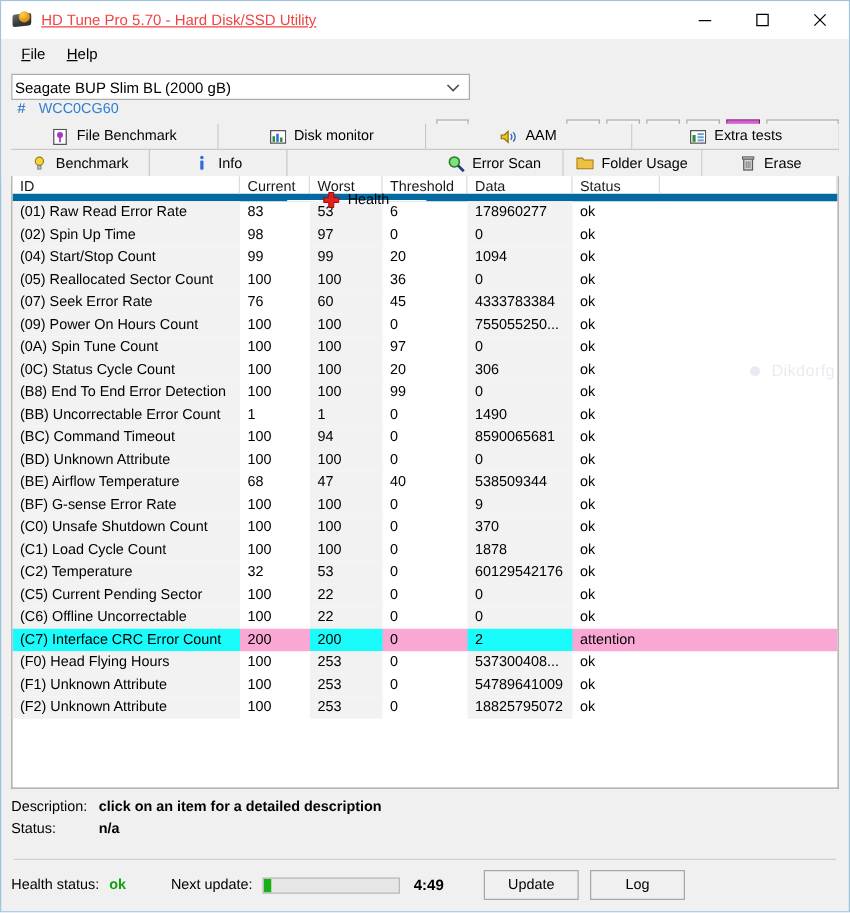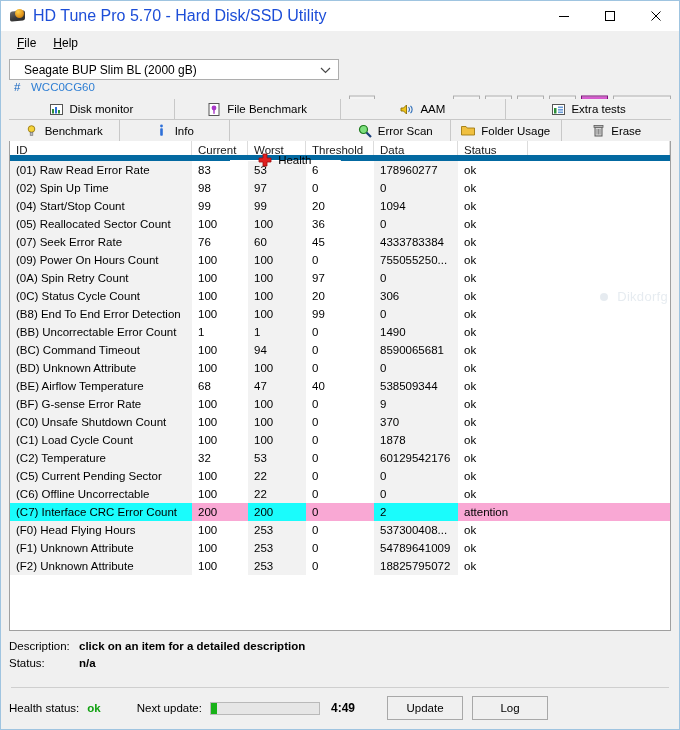--- a/index.html
+++ b/index.html
@@ -53,23 +53,24 @@
     transform: skewY(-6deg);
   }
   .title-icon .plate {
     position: absolute;
     left: 5px; top: 1px;
     width: 9px; height: 9px;
     border-radius: 50%;
     background: radial-gradient(circle at 35% 30%, #ffd24a 0%, #e0931a 60%, #a86a00 100%);
   }
   .title-text {
-    font-size: 16px;
-    color: #1d4ed8;
+    font-size: 12px;
+    color: #ef4444;
     white-space: nowrap;
+    text-decoration: underline;
   }
   .winctrls {
     position: absolute;
     right: 0; top: 0;
     height: 30px;
     display: flex;
   }
   .winbtn {
     width: 46px; height: 30px;
     display: flex; align-items: center; justify-content: center;
@@ -98,27 +99,27 @@
   
   .toolbar {
     height: 44px;
     background: #f0f0f0;
     flex: none;
     position: relative;
   }
   .drive-select {
     position: absolute;
     left: 8px; top: 4px;
-    width: 330px; height: 21px;
+    width: 367px; height: 21px;
     background: #ffffff;
     border: 1px solid #adadad;
     box-sizing: border-box;
     display: flex;
     align-items: center;
-    padding-left: 14px;
+    padding-left: 2px;
     font-size: 12px;
   }
   .drive-select .arrow {
     position: absolute;
     right: 7px; top: 50%;
     transform: translateY(-50%);
   }
   .serial-row {
     position: absolute;
     left: 8px; top: 26px;
@@ -482,37 +483,37 @@
       </div>
     </div>
   </div>
 
   <div class="tabs-wrap">
 
     <div class="tabrow top">
       <div class="tab">
         <span class="ticon">
           <svg width="13" height="13" viewBox="0 0 13 13">
+              <rect x="1" y="0.5" width="10" height="12" fill="#ffffff" stroke="#555" stroke-width="1"></rect>
+              <circle cx="6" cy="5" r="2.4" fill="#a838c8"></circle>
+              <rect x="5.3" y="6.8" width="1.4" height="4" fill="#a838c8"></rect>
+            </svg>
+        </span>
+        <span>File Benchmark</span>
+      </div>
+      <div class="tab">
+        <span class="ticon">
+          <svg width="13" height="13" viewBox="0 0 13 13">
               <rect x="0.5" y="1.5" width="12" height="10" fill="#fff" stroke="#555" stroke-width="1"></rect>
               <rect x="2" y="6" width="2" height="4.5" fill="#2d8f3a"></rect>
               <rect x="5" y="4" width="2" height="6.5" fill="#2d6fd8"></rect>
               <rect x="8" y="7" width="2" height="3.5" fill="#2d8f3a"></rect>
             </svg>
         </span>
         <span>Disk monitor</span>
-      </div>
-      <div class="tab">
-        <span class="ticon">
-          <svg width="13" height="13" viewBox="0 0 13 13">
-              <rect x="1" y="0.5" width="10" height="12" fill="#ffffff" stroke="#555" stroke-width="1"></rect>
-              <circle cx="6" cy="5" r="2.4" fill="#a838c8"></circle>
-              <rect x="5.3" y="6.8" width="1.4" height="4" fill="#a838c8"></rect>
-            </svg>
-        </span>
-        <span>File Benchmark</span>
       </div>
       <div class="tab">
         <span class="ticon">
           <svg width="14" height="13" viewBox="0 0 14 13">
               <polygon points="1,5 3.5,5 6.5,2 6.5,11 3.5,8 1,8" fill="#f0c419" stroke="#8a6d00" stroke-width="0.9"></polygon>
               <path d="M8.5,4.2 A3.2,3.2 0 0 1 8.5,8.8" fill="none" stroke="#2b6cb8" stroke-width="1.1"></path>
               <path d="M10.5,2.8 A5,5 0 0 1 10.5,10.2" fill="none" stroke="#2b6cb8" stroke-width="1.1"></path>
             </svg>
         </span>
         <span>AAM</span>
@@ -651,21 +652,21 @@
         <div class="lp-row">
           <div class="rc col-id tint">(09) Power On Hours Count</div>
           <div class="rc col-cur">100</div>
           <div class="rc col-worst tint">100</div>
           <div class="rc col-thr">0</div>
           <div class="rc col-data tint">755055250...</div>
           <div class="rc col-status">ok</div>
           <div class="rc col-pad"></div>
         </div>
         <div class="lp-row">
-          <div class="rc col-id tint">(0A) Spin Retry Count</div>
+          <div class="rc col-id tint">(0A) Spin Tune Count</div>
           <div class="rc col-cur">100</div>
           <div class="rc col-worst tint">100</div>
           <div class="rc col-thr">97</div>
           <div class="rc col-data tint">0</div>
           <div class="rc col-status">ok</div>
           <div class="rc col-pad"></div>
         </div>
         <div class="lp-row">
           <div class="rc col-id tint">(0C) Status Cycle Count</div>
           <div class="rc col-cur">100</div>

